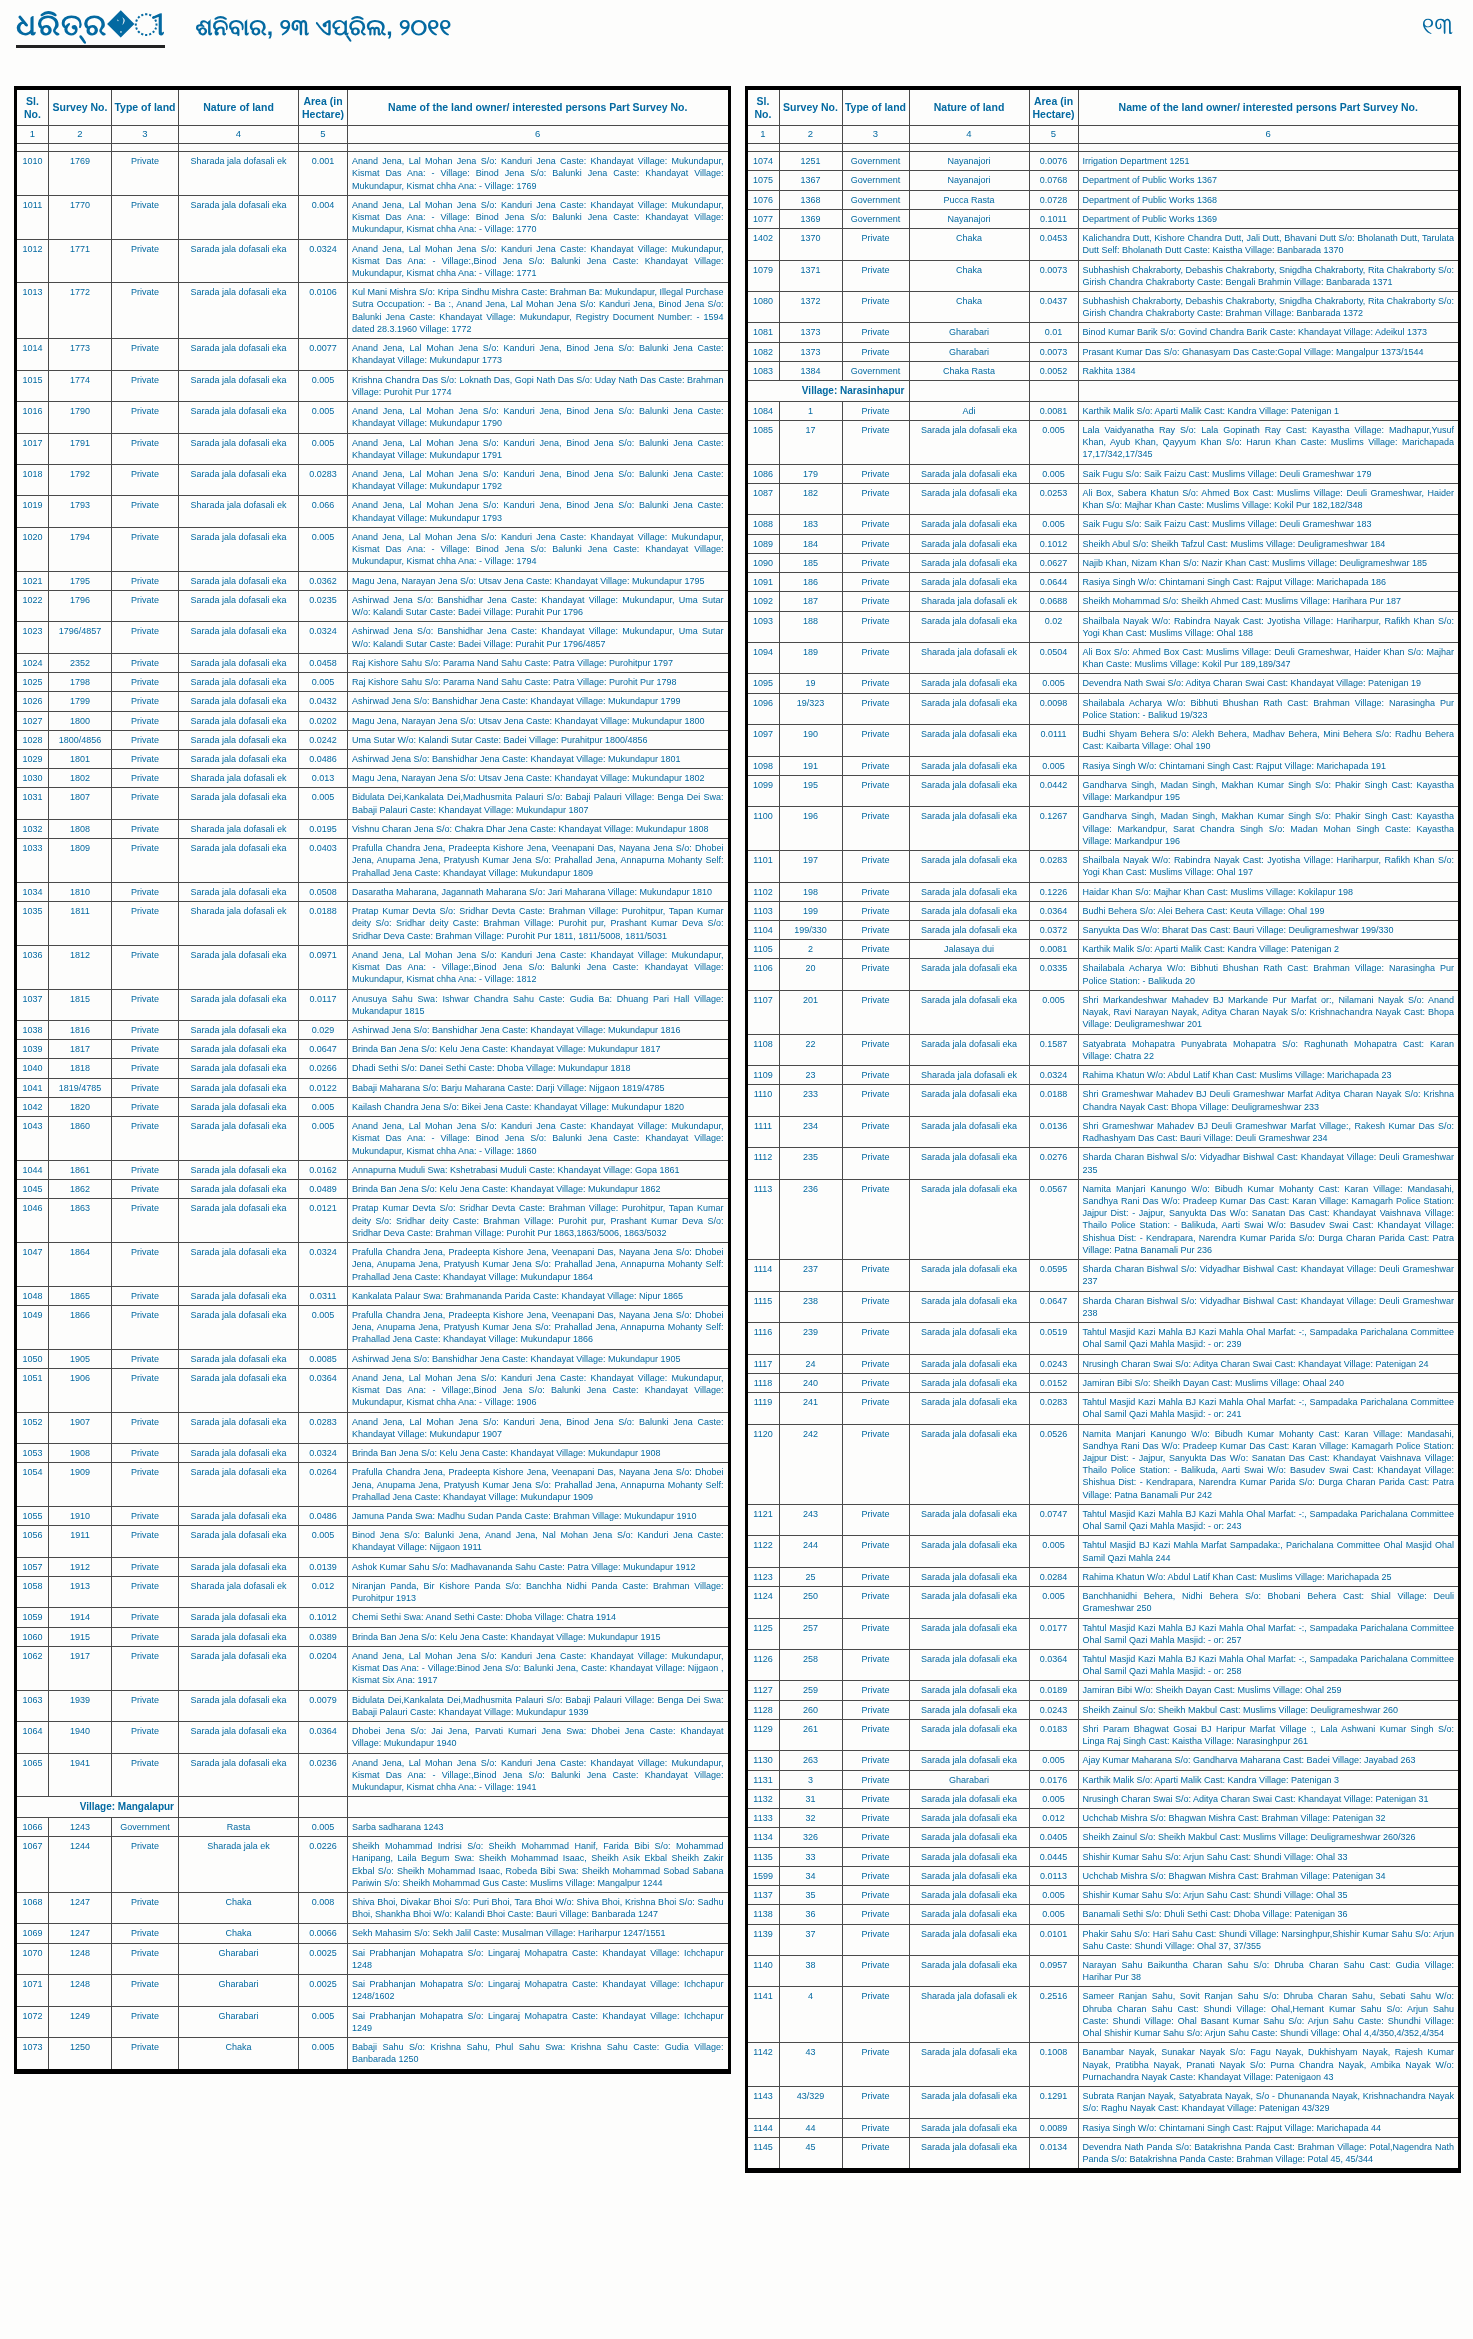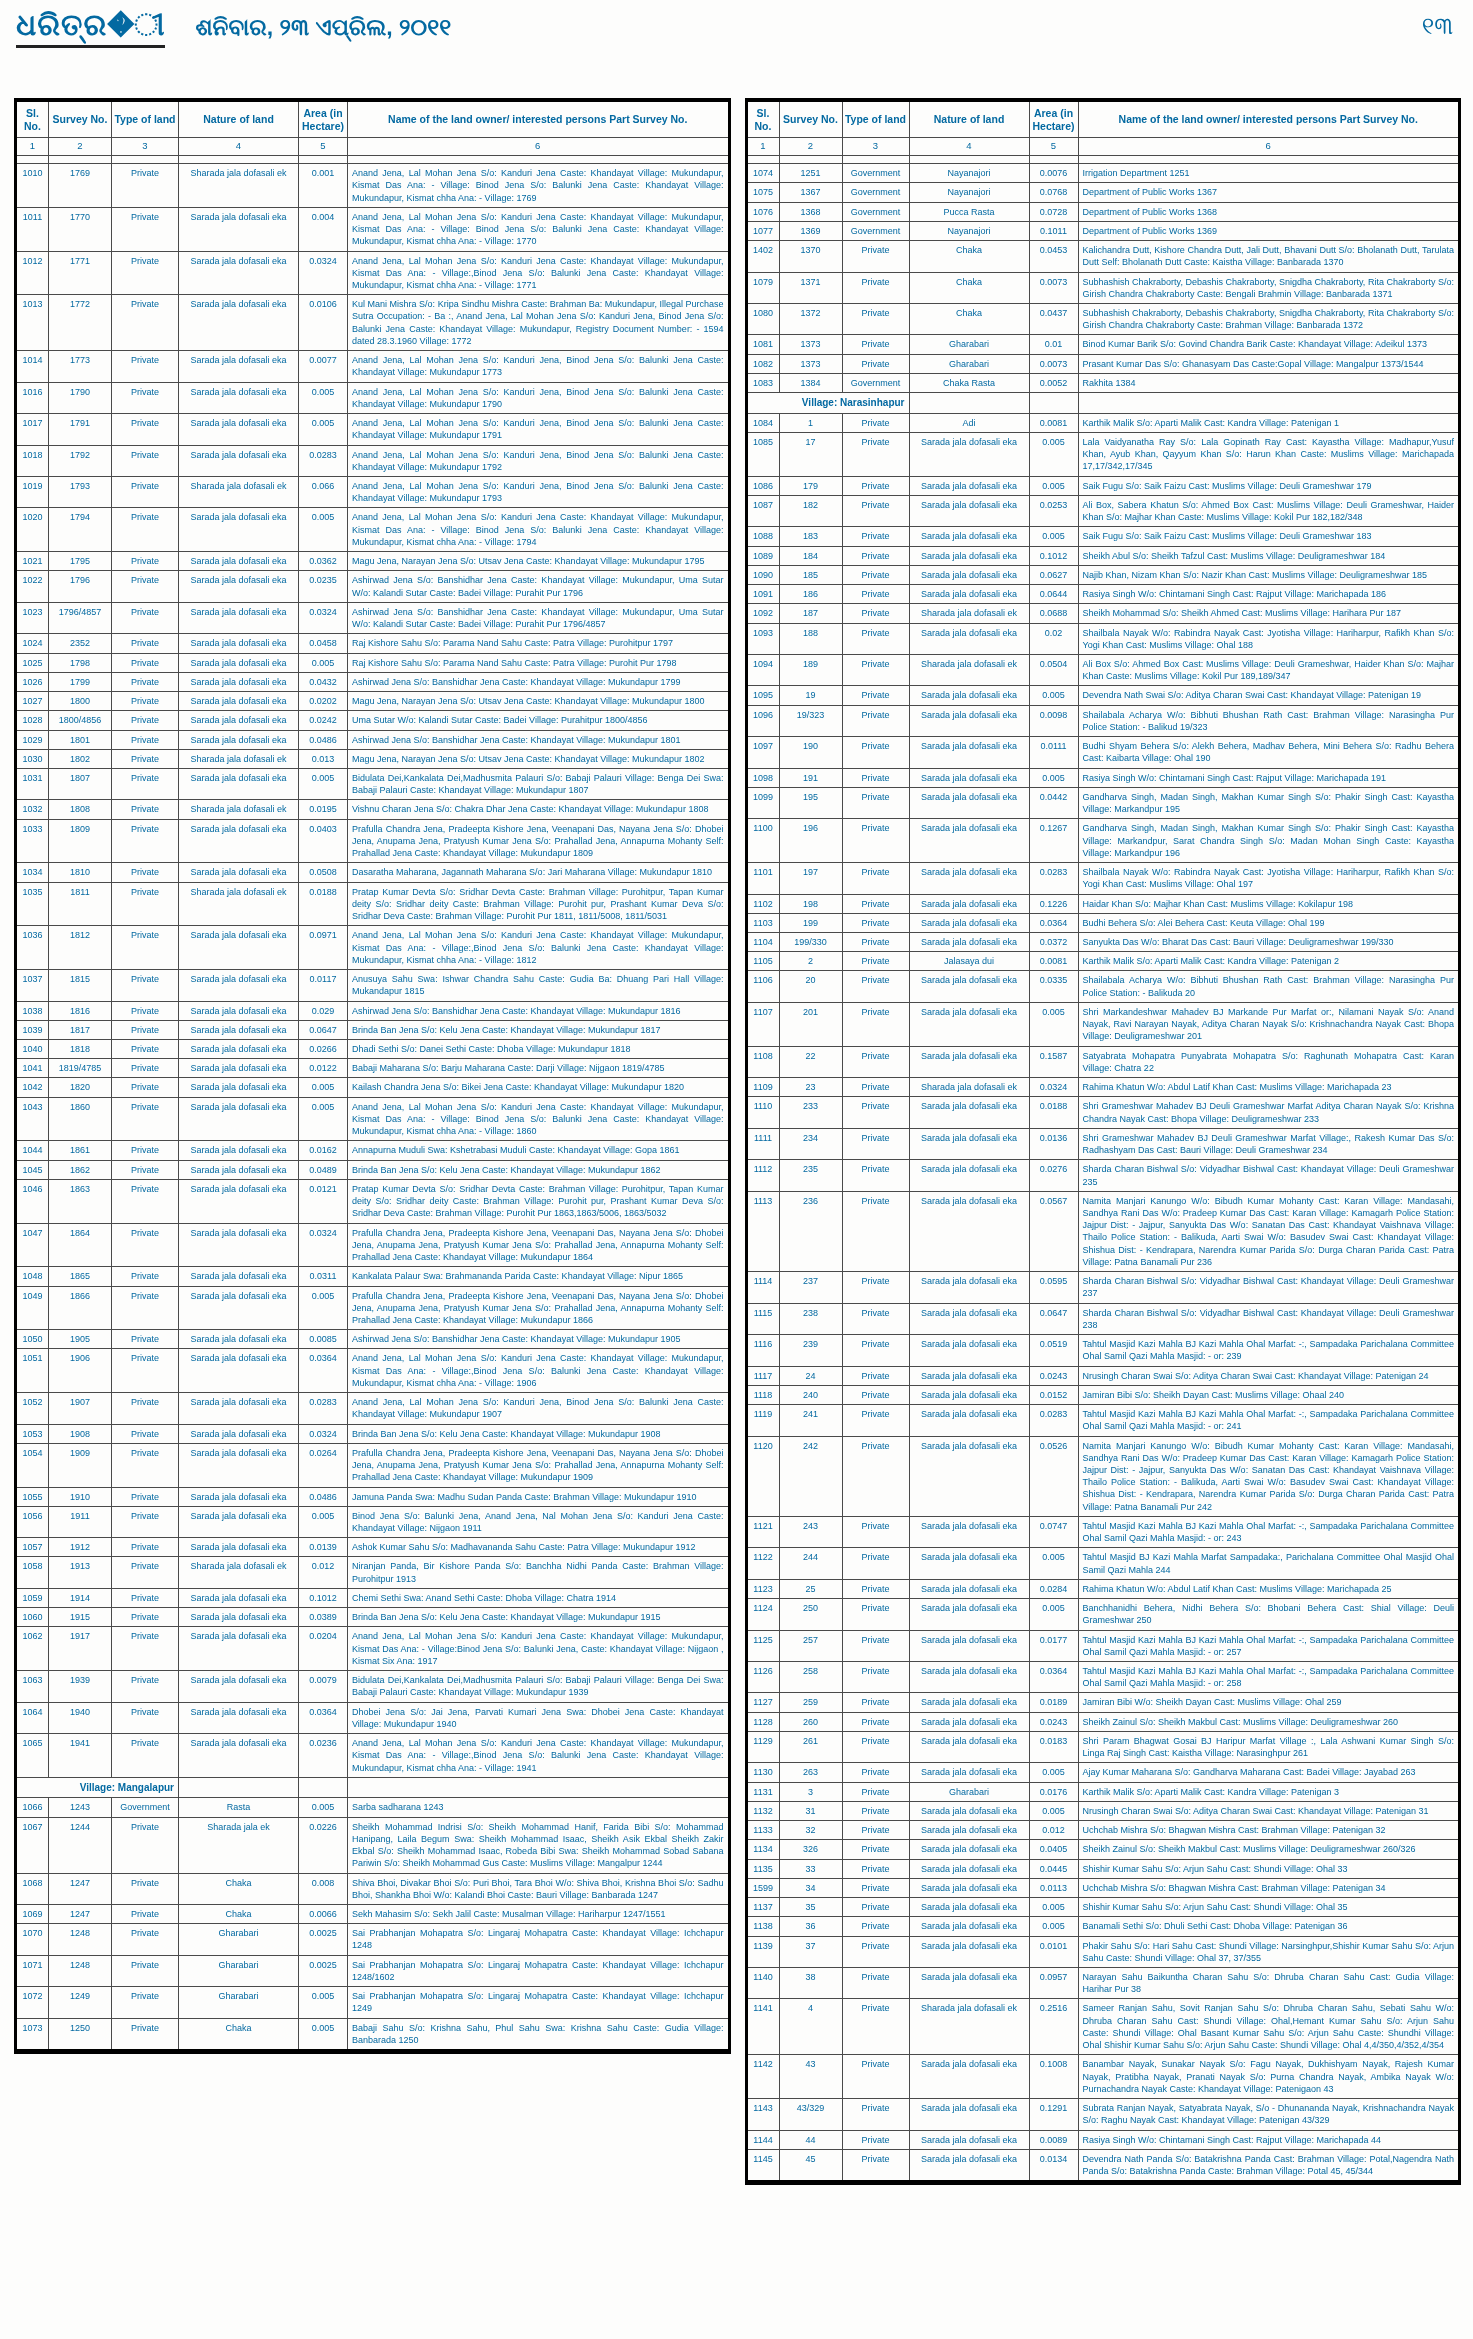--- a/index.html
+++ b/index.html
@@ -2,21 +2,21 @@
 <html><head>
 <meta charset="utf-8">
 <style>
   html,body{margin:0;padding:0;background:#e8e8e8;}
   .page{position:relative;width:1473px;height:2339px;background:#fdfdfc;overflow:hidden;
         font-family:"Liberation Sans", sans-serif;color:#0369a1;}
   .masthead{position:absolute;top:8px;left:16px;display:flex;align-items:baseline;gap:30px;}
   .logo{font-size:30px;font-weight:bold;letter-spacing:1px;border-bottom:3px solid #222;padding-bottom:2px;}
   .date{font-size:23px;font-weight:bold;}
   .page-num{position:absolute;top:12px;right:20px;font-size:24px;font-weight:normal;}
-  .columns{position:absolute;top:98px;left:14px;right:12px;display:flex;gap:14px;align-items:flex-start;}
+  .columns{position:absolute;top:86px;left:14px;right:12px;display:flex;gap:14px;align-items:flex-start;}
   .col{flex:1;min-width:0;}
   table{width:100%;border-collapse:collapse;table-layout:fixed;border:3px solid #000;
         border-top-width:4px;border-bottom-width:5px;}
   col.c-sl{width:33px}col.c-survey{width:63px}col.c-type{width:67px}
   col.c-nature{width:120px}col.c-area{width:49px}col.c-owner{width:auto}
   th,td{border:1px solid #4a4a4a;padding:3px 4px;font-size:9px;line-height:1.36;
         word-wrap:break-word;overflow-wrap:break-word;}
   th{font-size:10.5px;line-height:1.2;text-align:center;vertical-align:middle;padding:5px 2px;}
   tr.colnum td{text-align:center;font-size:9.5px;padding:2px;}
   tr.spacer td{height:7px;padding:0;}
@@ -106,20 +106,28 @@
             </tr>
             <tr>
               <td class="c">1014</td>
               <td class="c">1773</td>
               <td class="c">Private</td>
               <td class="c">Sarada jala dofasali eka</td>
               <td class="c">0.0077</td>
               <td class="owner">Anand Jena, Lal Mohan Jena S/o: Kanduri Jena, Binod Jena S/o: Balunki Jena Caste: Khandayat Village: Mukundapur 1773</td>
             </tr>
             <tr>
+              <td class="c">1015</td>
+              <td class="c">1774</td>
+              <td class="c">Private</td>
+              <td class="c">Sarada jala dofasali eka</td>
+              <td class="c">0.005</td>
+              <td class="owner">Krishna Chandra Das S/o: Loknath Das, Gopi Nath Das S/o: Uday Nath Das Caste: Brahman Village: Purohit Pur 1774</td>
+            </tr>
+            <tr>
               <td class="c">1016</td>
               <td class="c">1790</td>
               <td class="c">Private</td>
               <td class="c">Sarada jala dofasali eka</td>
               <td class="c">0.005</td>
               <td class="owner">Anand Jena, Lal Mohan Jena S/o: Kanduri Jena, Binod Jena S/o: Balunki Jena Caste: Khandayat Village: Mukundapur 1790</td>
             </tr>
             <tr>
               <td class="c">1017</td>
               <td class="c">1791</td>

